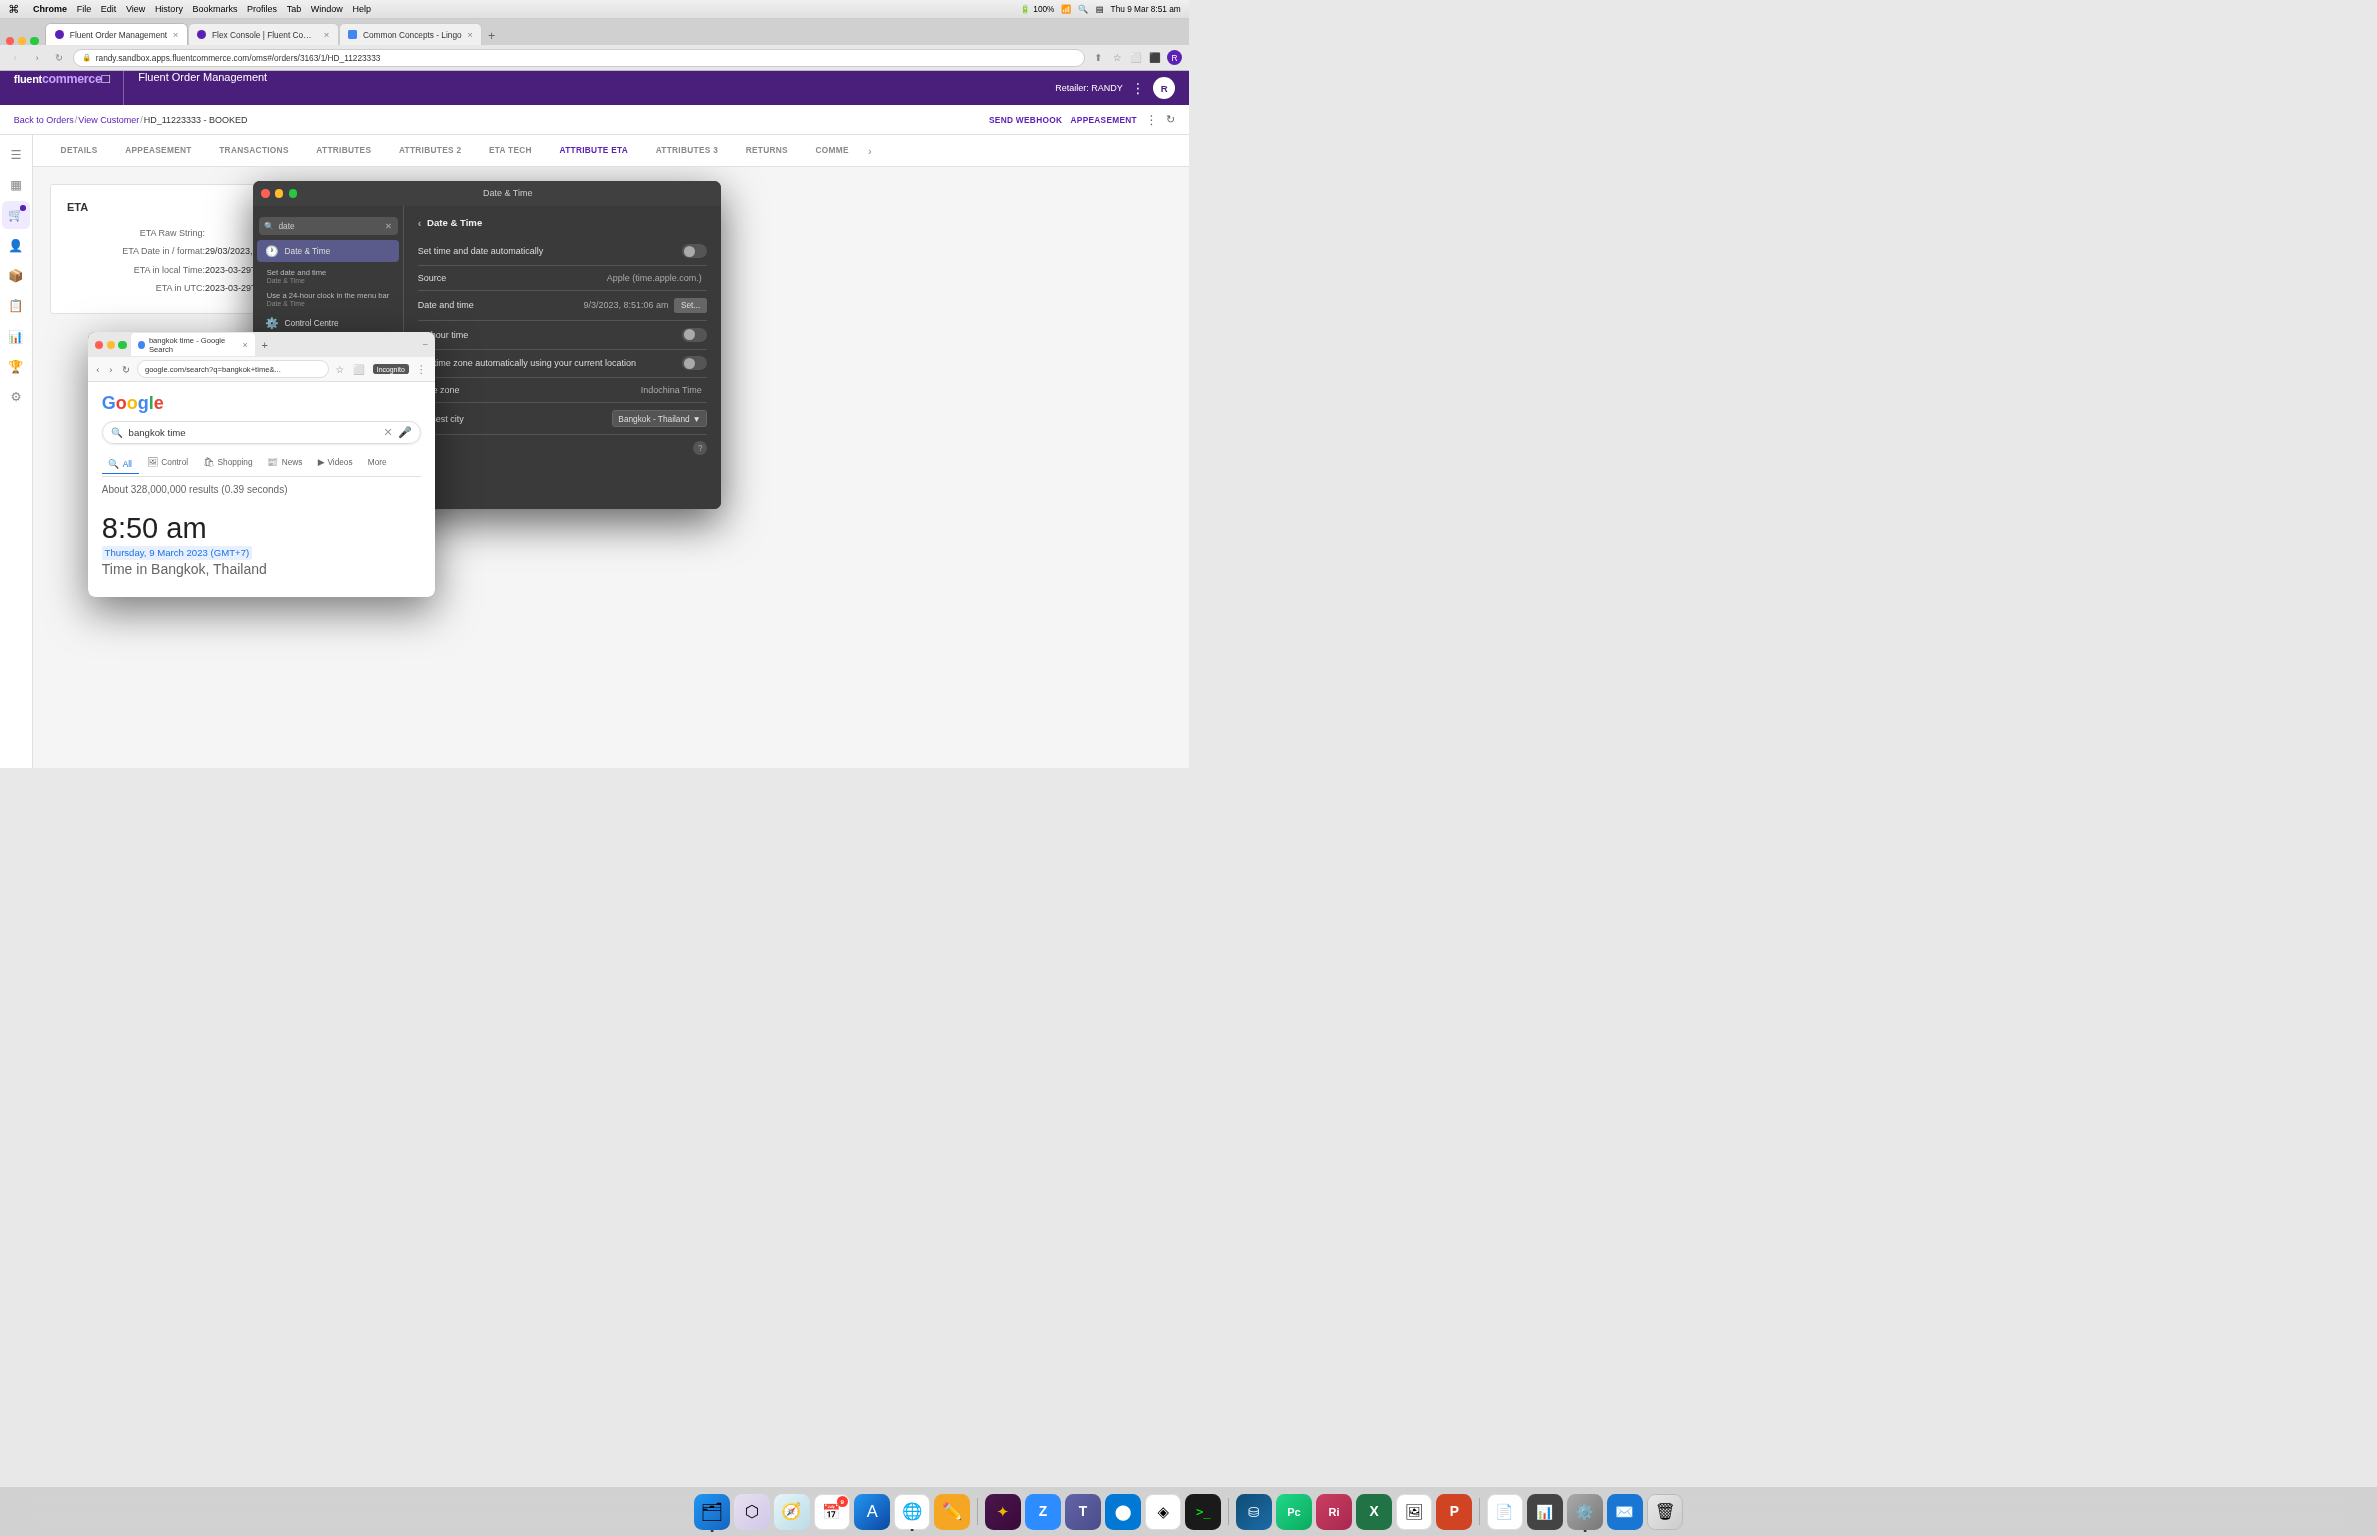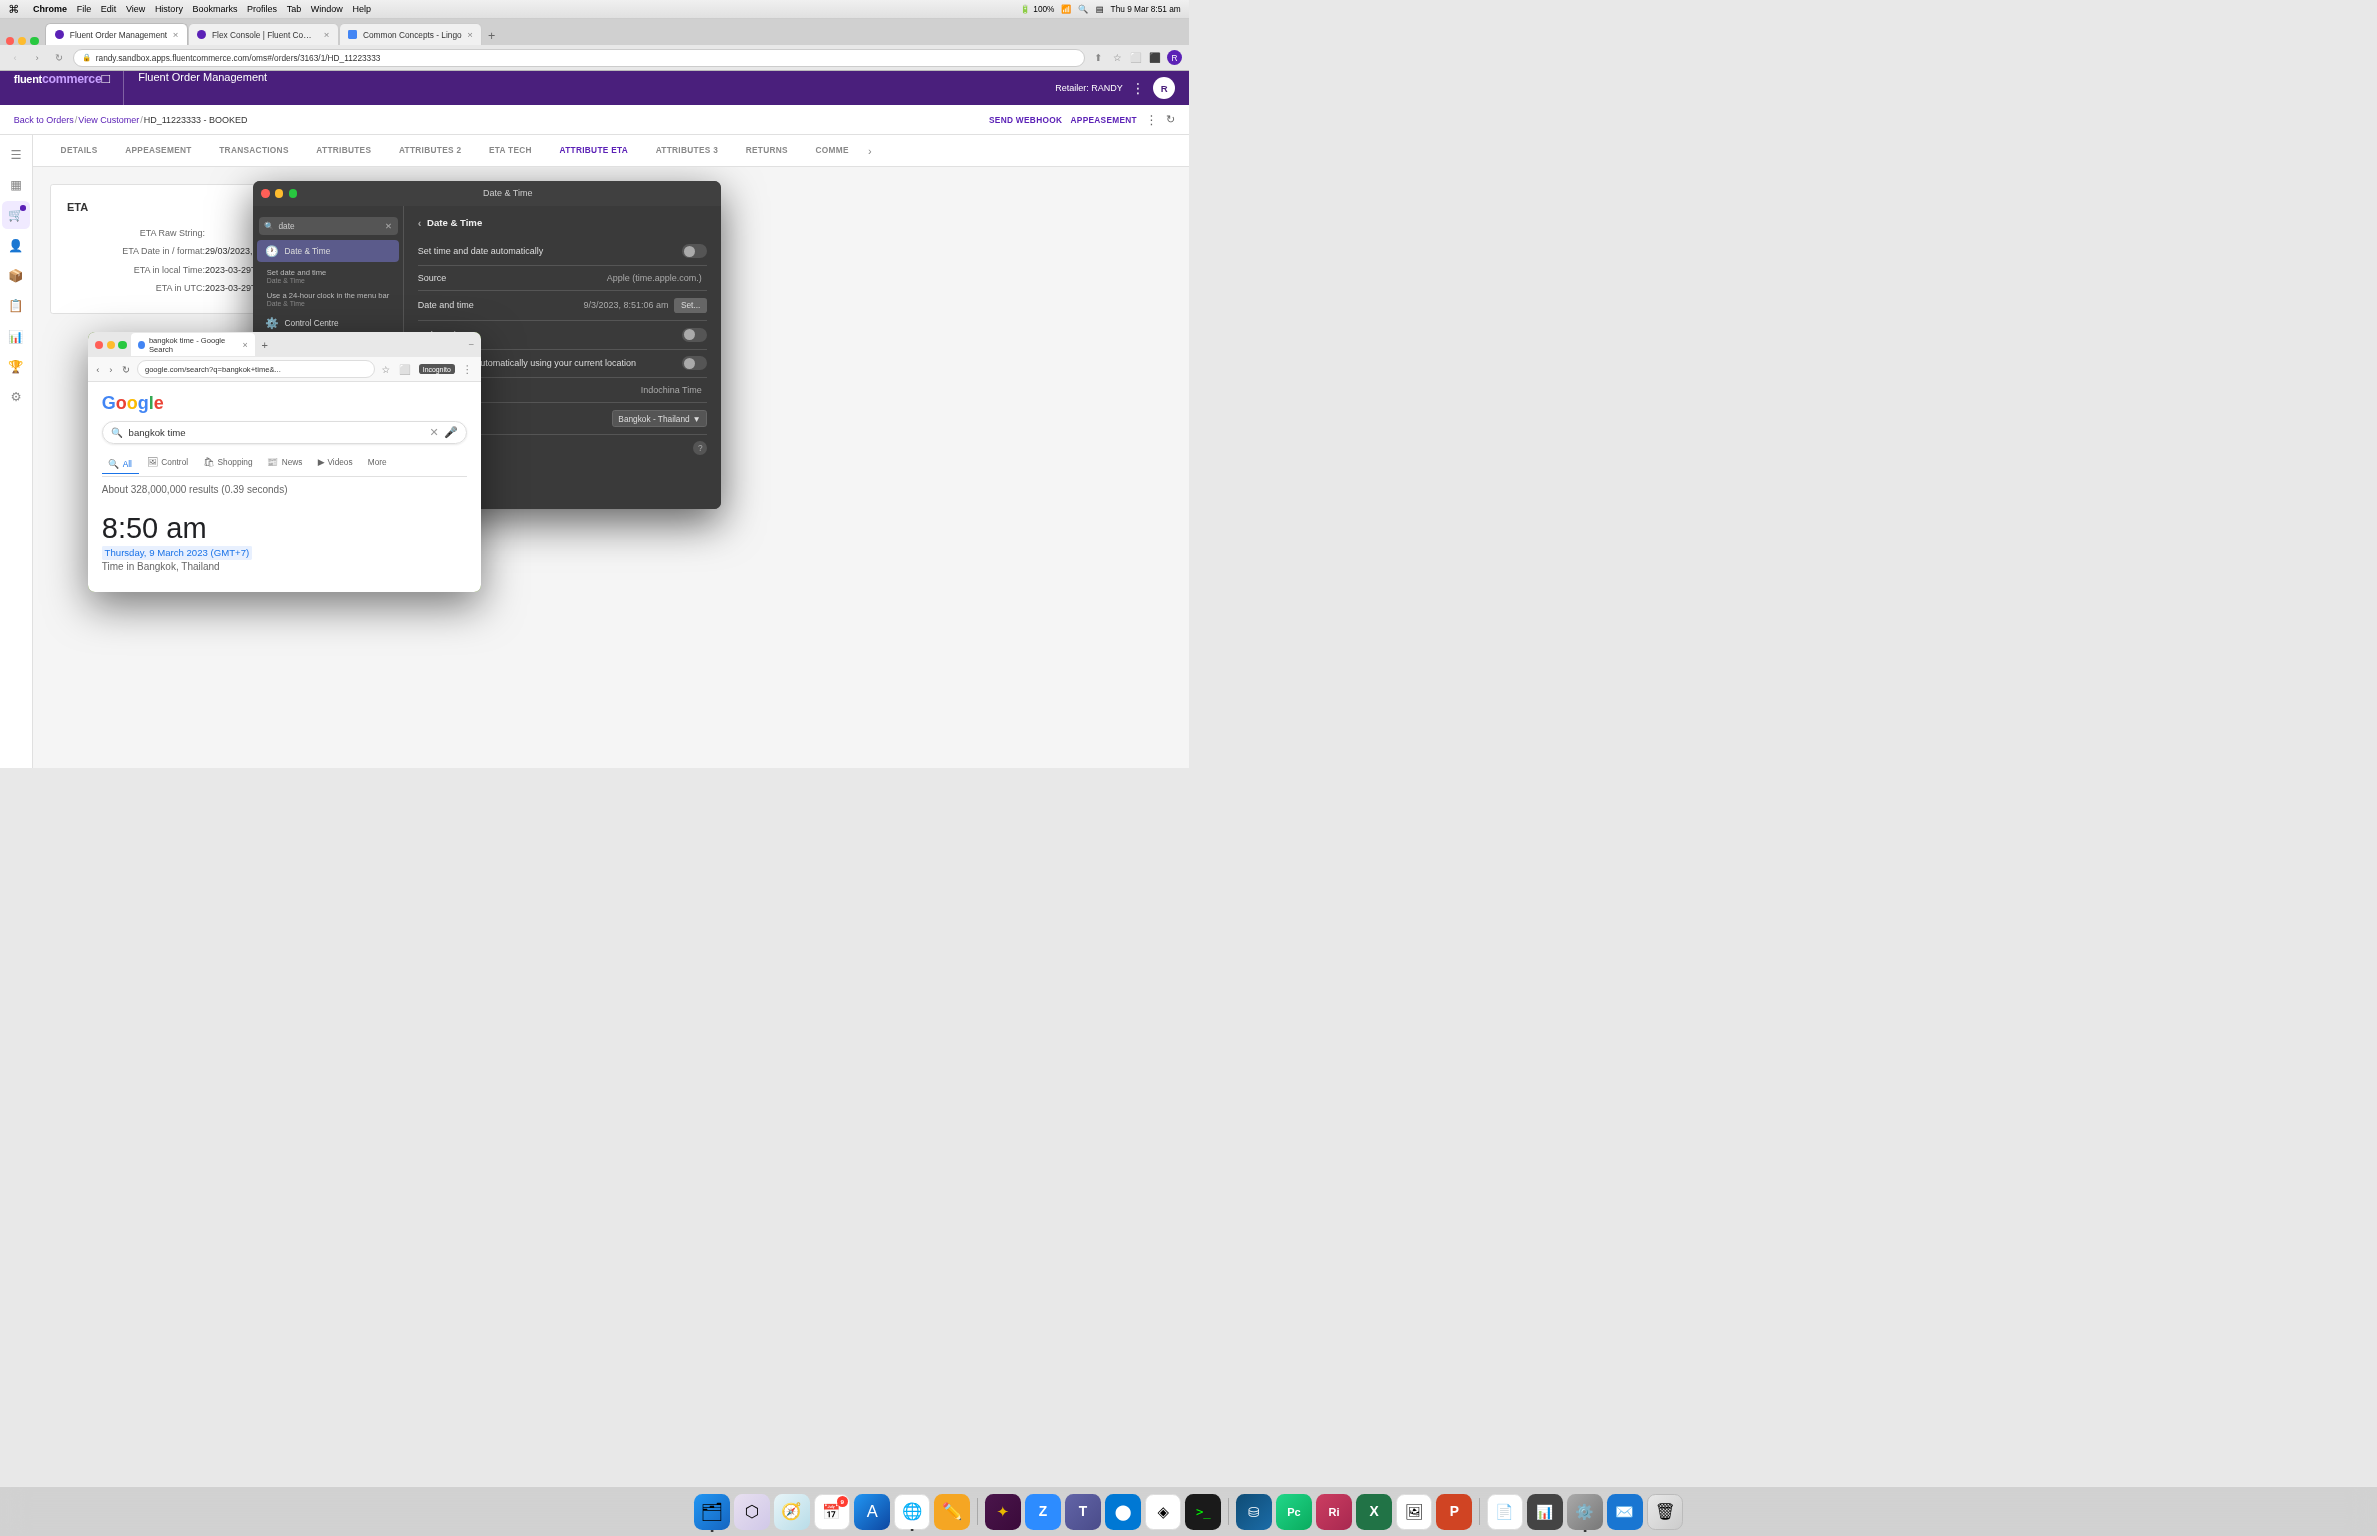--- a/index.html
+++ b/index.html
@@ -338,21 +338,21 @@
       cursor: pointer;
       margin-top: 5.5px;
       float: right;
     }
 
     
     .google-window {
       position: absolute;
       top: 165px;
       left: 55px;
-      width: 393px;
+      width: 347px;
       background: #4d7c0f;
       border-radius: 6.9px;
       overflow: hidden;
       box-shadow: 0 13.8px 41px rgba(0,0,0,0.5);
       pointer-events: all;
       z-index: 150;
     }
     .google-titlebar {
       height: 25px;
       background: #e8e8e8;
@@ -462,21 +462,21 @@
     .g-filter-icon { font-size: 9px; }
 
     .google-results-info { font-size: 10px; color: #666; margin-bottom: 8.3px; }
 
     .google-featured {
       padding: 8.3px 0;
     }
     .google-time { font-size: 29px; font-weight: 300; color: #202124; }
     .google-date { font-size: 9.6px; color: #202124; margin-top: 2.8px; }
     .google-date span { background: #e8f0fe; color: #1a73e8; padding: 1.4px 2.8px; border-radius: 1.4px; }
-    .google-location { font-size: 10px; color: #666; margin-top: 2.8px; }
+    .google-location { font-size: 14px; color: #666; margin-top: 2.8px; }
 
     
     .mac-dock {
       position: fixed;
       bottom: 0;
       left: 0;
       right: 0;
       height: 50px;
       background: rgba(200,200,200,0.7);
       backdrop-filter: blur(13.8px);

